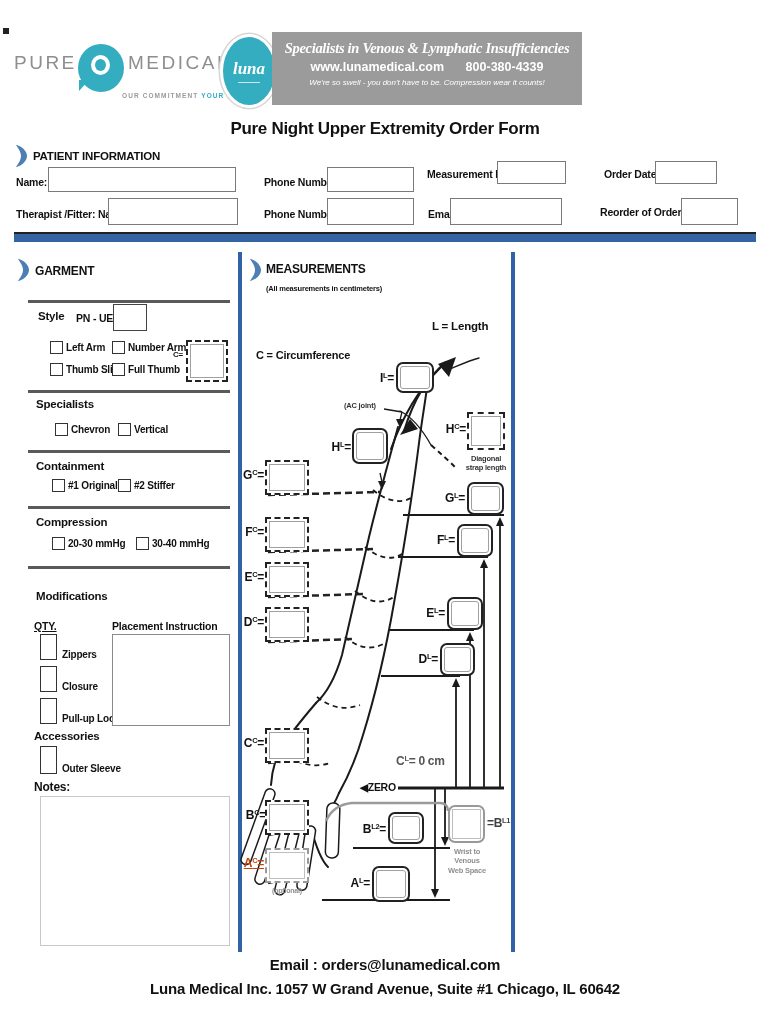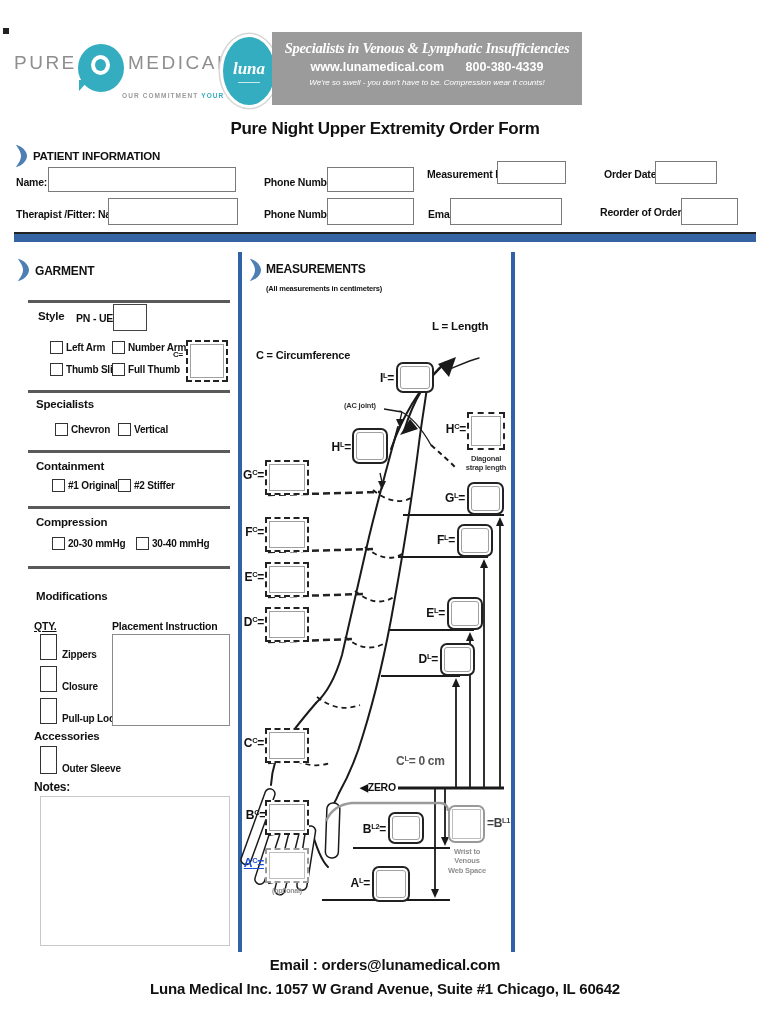--- a/index.html
+++ b/index.html
@@ -35,21 +35,21 @@
   .page-title{position:absolute;left:0;top:119px;width:770px;text-align:center;font-weight:bold;font-size:17px;letter-spacing:-0.3px;}
   .divider-line{position:absolute;left:14px;top:232px;width:742px;height:1.5px;background:#222;}
   .divider-bar{position:absolute;left:14px;top:234px;width:742px;height:8px;background:#3464a4;}
   .vline-blue{position:absolute;top:252px;width:4px;height:700px;background:#2f62a7;}
   
   #diagram{position:absolute;left:238px;top:355px;width:277px;height:560px;}
   #diagram svg{position:absolute;left:0;top:0;}
   .mlabel{position:absolute;font-weight:bold;font-size:12px;letter-spacing:-0.3px;white-space:nowrap;}
   .mlabel sup{font-size:7.5px;vertical-align:4px;line-height:0;}
   .mlabel.right{text-align:right;}
-  .gray{color:#1d4ed8;text-decoration:underline;}
+  .gray{color:#c2410c;text-decoration:underline;}
   .mbox{position:absolute;box-sizing:border-box;background:#fff;}
   .mbox .inner{position:absolute;left:2px;top:2px;right:2px;bottom:2px;border:1px solid #a0a0a0;background:#fff;}
   .mbox.dash{border:2.5px dashed #222;}
   .mbox.round{border:2.5px solid #222;border-radius:7px;}
   .mbox.round .inner{border-radius:3px;}
   .mbox.graydash{border:2.5px dashed #999;}
   .mbox.grayround{border:2.5px solid #999;border-radius:7px;}
   .mbox.graydash .inner,.mbox.grayround .inner{border-color:#bdbdbd;}
   .mnote{position:absolute;font-weight:bold;font-size:7.5px;color:#8f8f8f;text-align:center;line-height:1.25;letter-spacing:-0.2px;}
   .mnote.dark{color:#333;}

